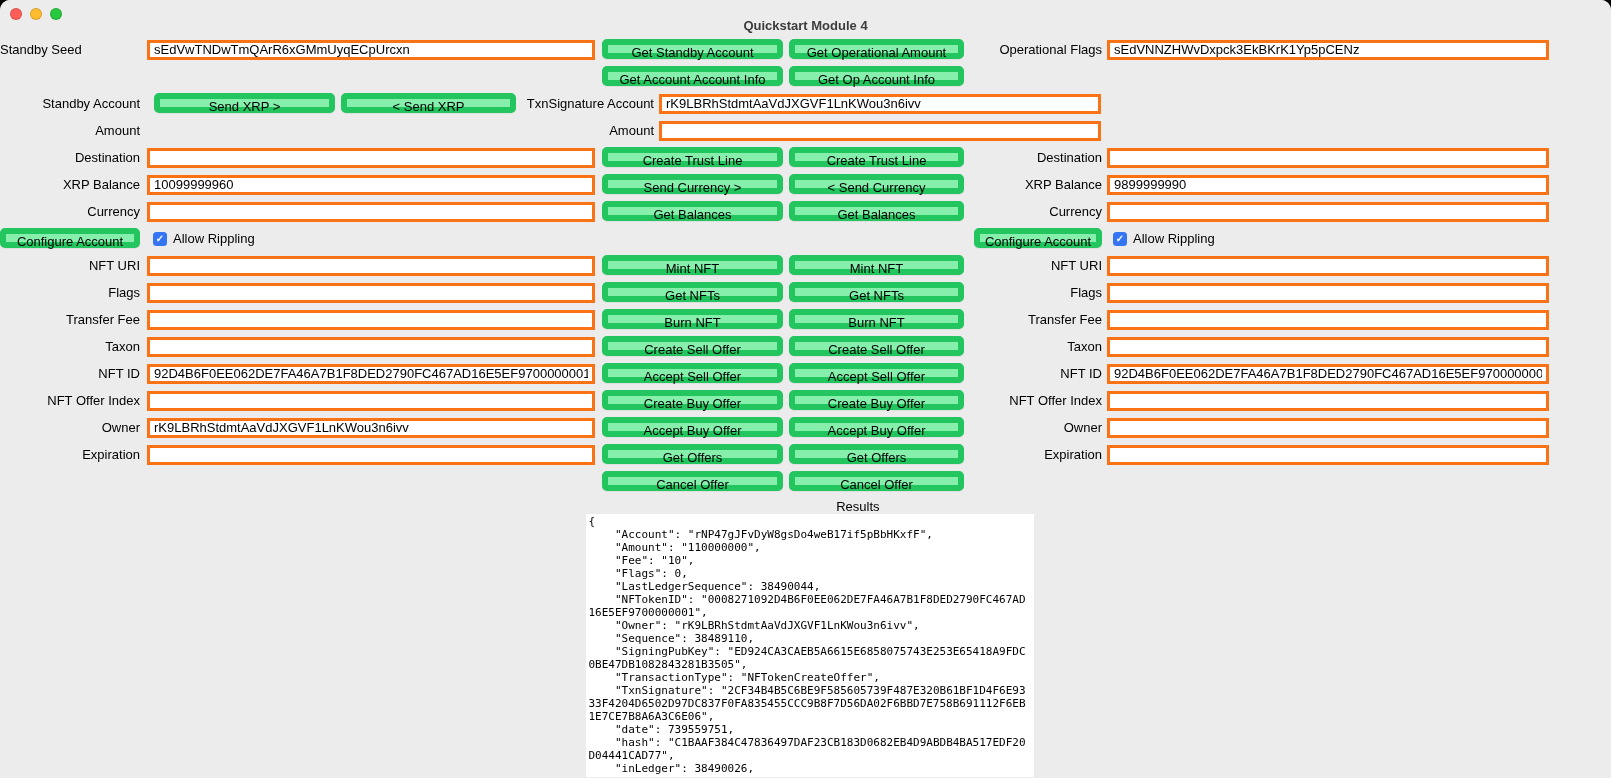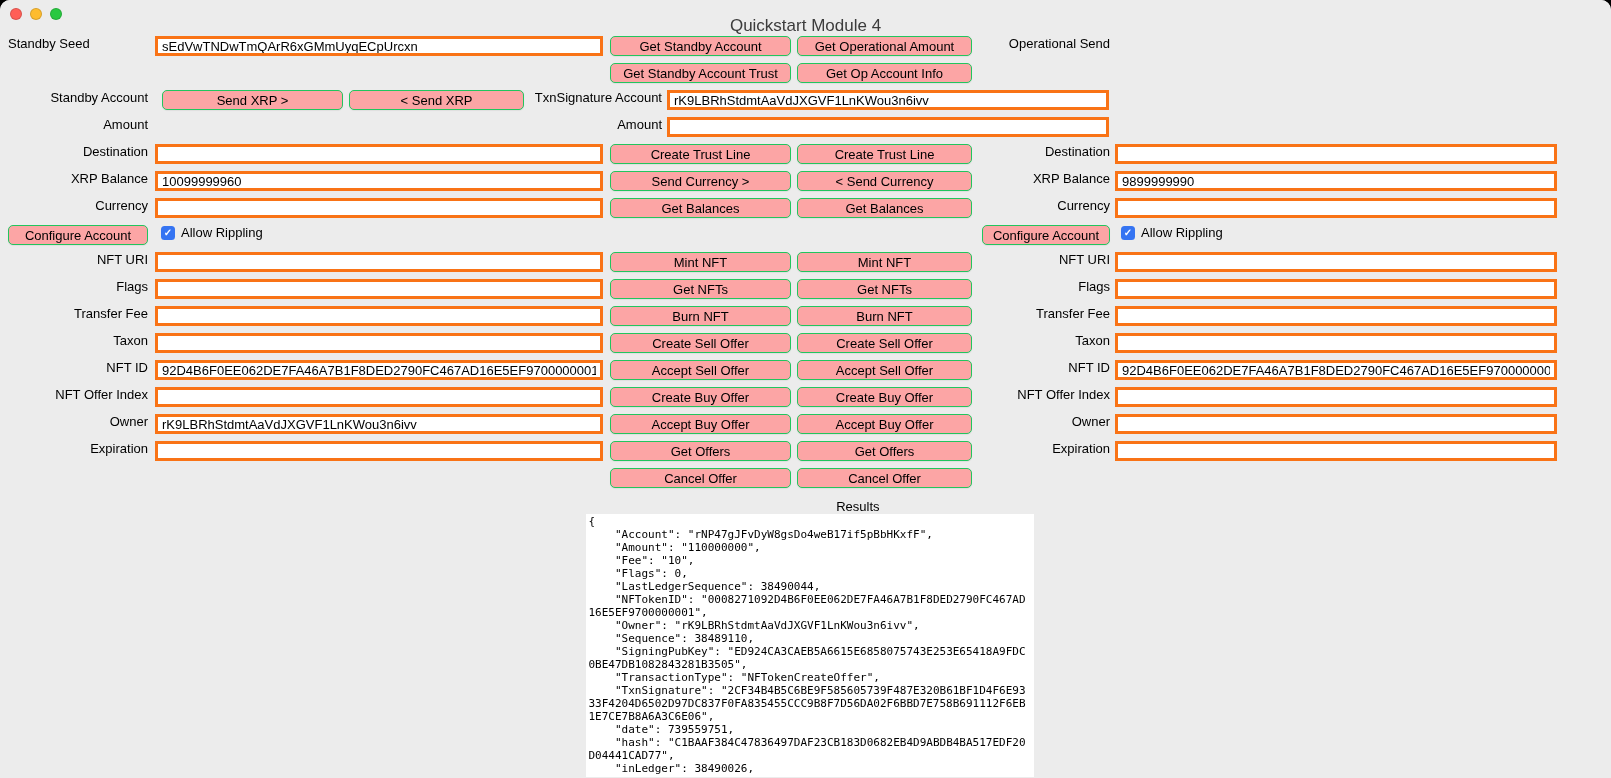--- a/index.html
+++ b/index.html
@@ -7,35 +7,35 @@
   body { background:#000; font-family:"Liberation Sans", sans-serif; }
   .window { width:1611px; height:778px; background:#ececec; border-radius:10px 10px 0 0; overflow:hidden; position:relative; }
 
   
   .titlebar { height:28px; position:relative; display:flex; align-items:center; justify-content:center; background:#ececec; }
   .lights { position:absolute; left:10px; top:8px; display:flex; gap:8px; }
   .light { width:12px; height:12px; border-radius:50%; display:inline-block; border:0.5px solid rgba(0,0,0,0.15); }
   .light.red { background:#FF5F57; }
   .light.yellow { background:#FEBC2E; }
   .light.green { background:#28C840; }
-  .title { font-size:17px; font-weight:normal; color:#3c3c3c;margin-top:23px; }
+  .title { font-size:13px; font-weight:bold; color:#3c3c3c;margin-top:23px; }
 
   
   .content { padding-top:8px; }
-  .row { display:flex; height:27px; padding-left:8px; }
+  .row { display:flex; align-items:center; height:27px; padding-left:0; }
   .cell { flex:none; }
   .lblL { width:140px; text-align:right; font-size:13px; color:#000; white-space:nowrap; }
   .lblL.alignleft { text-align:left; }
   .lblR { width:128px; text-align:right; font-size:13px; color:#000; white-space:nowrap; }
   .g7 { width:7px; } .g6 { width:6px; } .g10 { width:10px; } .g5 { width:5px; }
   .inpL { width:448px; } .inpR { width:442px; }
   .b1 { width:181px; } .b2 { width:175px; }
 
   input.entry { width:100%; height:20px; border:3px solid #f97316; background:#fff; font:13px "Liberation Sans", sans-serif; color:#000; padding:0 4px; outline:none; display:block; }
-  button.mac { width:100%; height:20px; border:1px solid #22c55e; border-radius:5px; background:#fca5a5; font:13px "Liberation Sans", sans-serif; color:#000; box-shadow:0 1px 1px rgba(0,0,0,0.06); cursor:default; }
+  button.mac { width:100%; height:20px; border:6px solid #22c55e; border-radius:5px; background:#86efac; font:13px "Liberation Sans", sans-serif; color:#000; box-shadow:0 1px 1px rgba(0,0,0,0.06); cursor:default; }
 
   .chkwrap { display:flex; align-items:center; gap:6px; padding-left:6px; font-size:13px; color:#000; }
   .chk { width:14px; height:14px; border-radius:3.5px; background:#3574F2; color:#fff; display:flex; align-items:center; justify-content:center; font-size:10px; font-weight:bold; line-height:1; }
 
   
   .results-row { display:flex; align-items:center; padding-left:8px;flex-direction:column; }
   .lbl-res { margin-top:4px; }
   textarea.res { font:11px/13px "DejaVu Sans Mono", monospace; background:#fff; color:#000; resize:none; overflow:hidden; white-space:pre-wrap; word-break:break-all; display:block; outline:none; }
   .resL { width:448px; height:263px; border:none; padding:1px 3px; }
   .resR { width:442px; height:253px; border:4px solid #d946ef; padding:1px 3px; }
@@ -60,30 +60,33 @@
       <div class="cell lblL alignleft">Standby Seed</div>
       <div class="cell g7"></div>
       <div class="cell inpL">
           <input class="entry" value="sEdVwTNDwTmQArR6xGMmUyqECpUrcxn" style="">
         </div>
       <div class="cell g7"></div>
       <div class="cell b1"><button class="mac">Get Standby Account</button></div>
       <div class="cell g6"></div>
       <div class="cell b2"><button class="mac">Get Operational Amount</button></div>
       <div class="cell g10"></div>
-      <div class="cell lblR">Operational Send</div>
-      <div class="cell g5"></div>
+      <div class="cell lblR">Operational Flags</div>
+      <div class="cell g5"></div>
+      <div class="cell inpR">
+          <input class="entry" value="sEdVNNZHWvDxpck3EkBKrK1Yp5pCENz" style="">
+        </div>
     </div>
 
     <div class="row">
       <div class="cell lblL"></div>
         <div class="cell g7"></div>
         <div class="cell inpL"></div>
         <div class="cell g7"></div>
-      <div class="cell b1"><button class="mac">Get Standby Account Trust</button></div>
+      <div class="cell b1"><button class="mac">Get Account Account Info</button></div>
       <div class="cell g6"></div>
       <div class="cell b2"><button class="mac">Get Op Account Info</button></div>
       <div class="cell g10"></div>
         <div class="cell lblR"></div>
         <div class="cell g5"></div>
         <div class="cell inpR"></div>
     </div>
 
     <div class="row">
       <div class="cell lblL">Standby Account</div>

